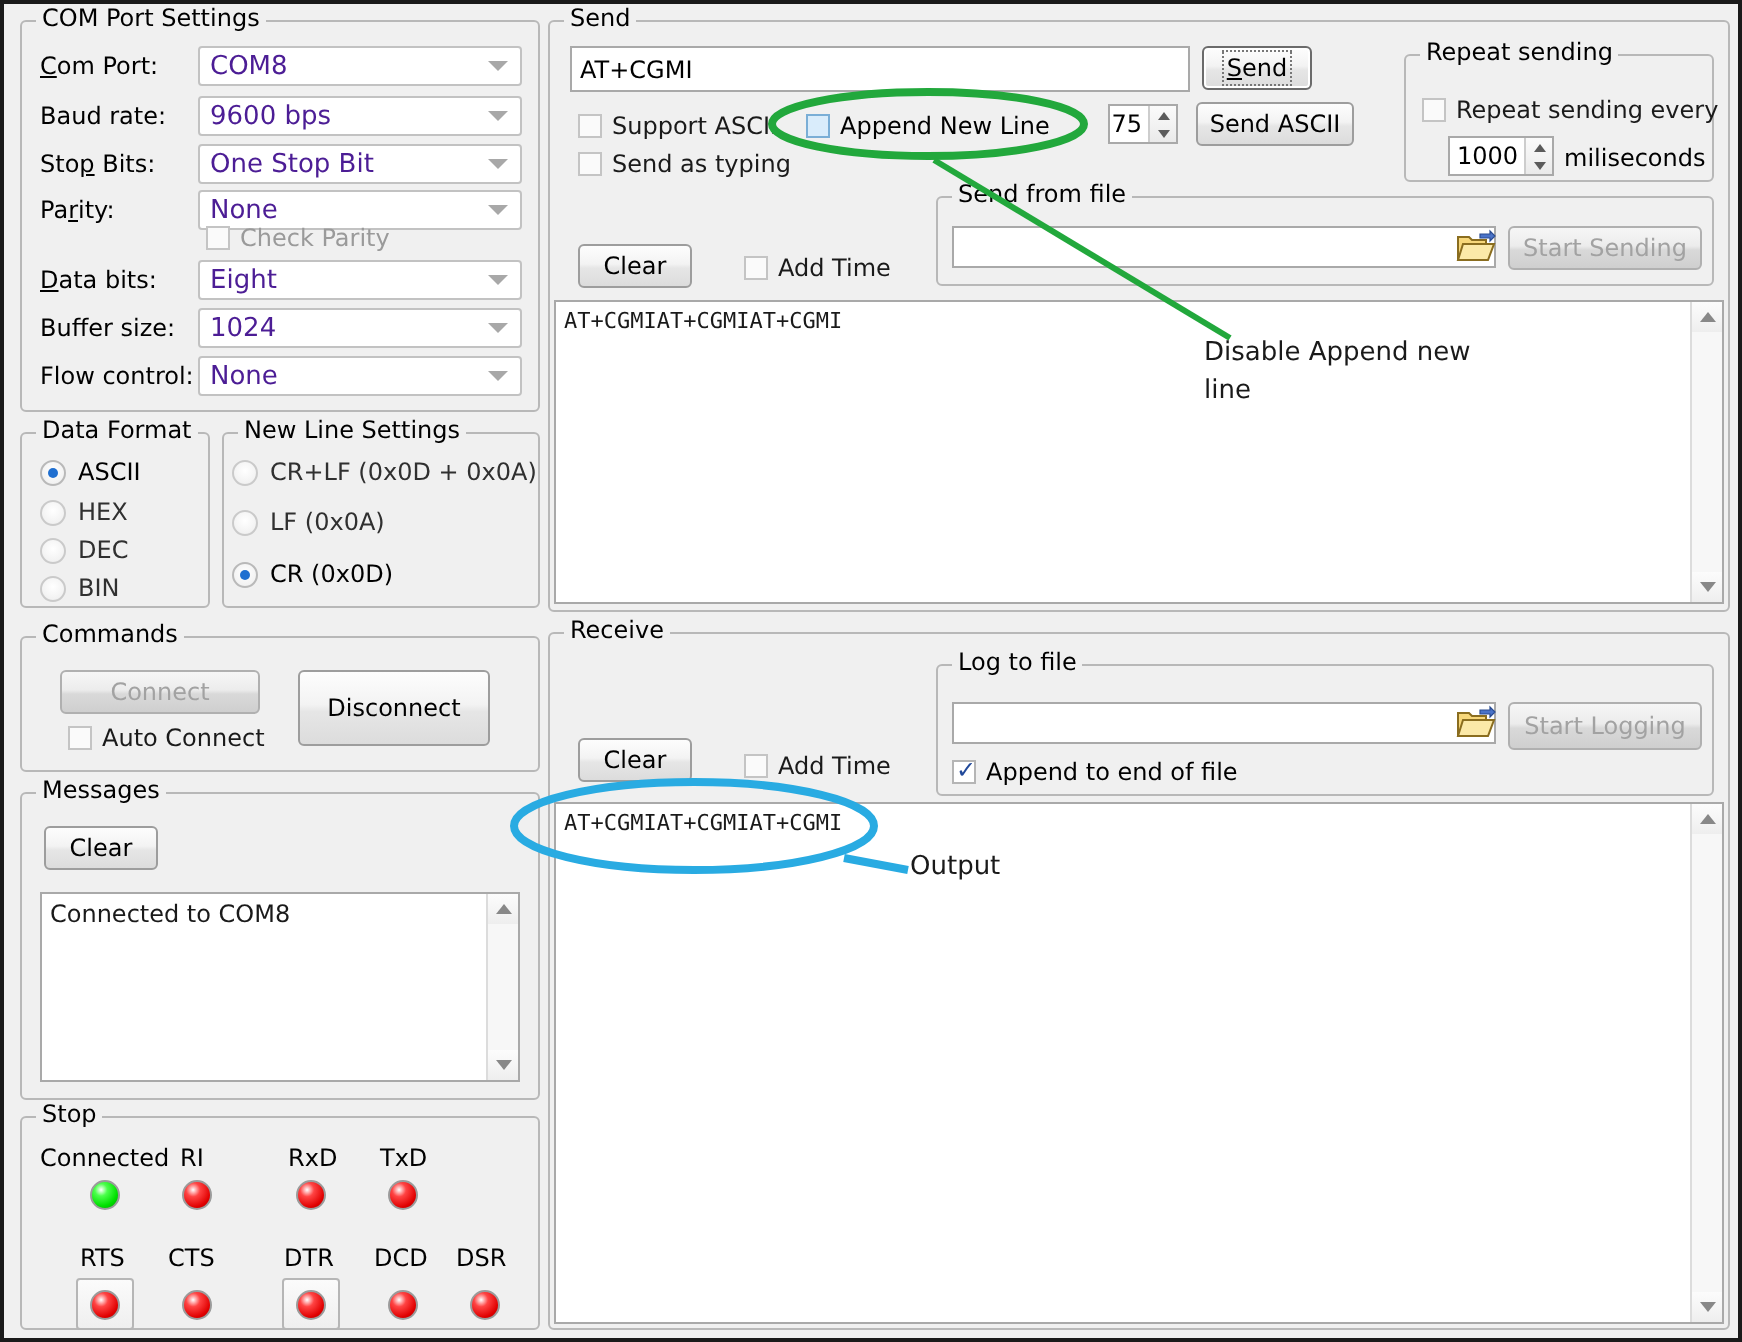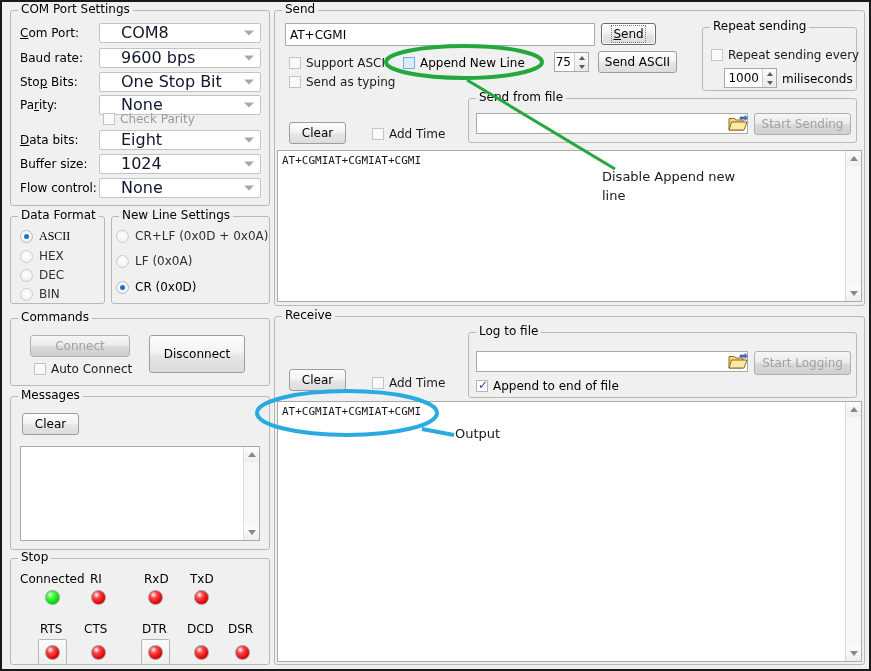--- a/index.html
+++ b/index.html
@@ -35,24 +35,24 @@
   }
   
   .lbl{position:absolute;font-size:12px;color:#000;white-space:nowrap;line-height:14px;}
   .lbl u{text-decoration:underline;}
   
   .combo{
     position:absolute;
     background:#ffffff;
     border:1px solid #c2c2c2;
     box-sizing:border-box;
-    font-size:16px;
-    color:#0f172a;
+    font-size:13px;
+    color:#4c1d95;
     line-height:1;
-    padding-left:21px;
+    padding-left:5px;
     display:flex;align-items:center;
     border-radius:2px;
   }
   .combo .arw{
     position:absolute;right:6px;top:50%;transform:translateY(-50%);
     width:0;height:0;
     border-left:5px solid transparent;
     border-right:5px solid transparent;
     border-top:5px solid #a8a8a8;
   }
@@ -220,21 +220,21 @@
 
   <div class="lbl" style="left:18px;top:179px;">Flow control:</div>
   <div class="combo" style="left:97px;top:176px;width:162px;height:20px;">
     <span>None</span>
     <span class="arw"></span>
   </div>
 
   <div class="grp" style="left:8px;top:214px;width:95px;height:88px;">
     <span class="cap">Data Format</span>
   </div>
-  <div class="rd on" style="left:18px;top:227px;font-family:Liberation Serif, serif;">
+  <div class="rd on" style="left:18px;top:227px;">
     <span class="dot"></span>
     <span>ASCII</span>
   </div>
   <div class="rd off" style="left:18px;top:247px;color:#303030;">
     <span class="dot"></span>
     <span>HEX</span>
   </div>
   <div class="rd off" style="left:18px;top:266px;color:#303030;">
     <span class="dot"></span>
     <span>DEC</span>
@@ -274,20 +274,21 @@
     <span>Auto Connect</span>
   </div>
 
   <div class="grp" style="left:8px;top:394px;width:260px;height:154px;">
     <span class="cap">Messages</span>
   </div>
   <div class="btn" style="left:20px;top:411px;width:57px;height:22px;">
     <span class="inner">Clear</span>
   </div>
   <div class="area" style="left:18px;top:444px;width:240px;height:95px;">
+    <div class="txt sans">Connected to COM8</div>
     <div class="sb">
       <div class="ar up">
           <span class="sb-u"></span>
         </div>
       <div class="ar dn">
           <span class="sb-d"></span>
         </div>
     </div>
   </div>
 

